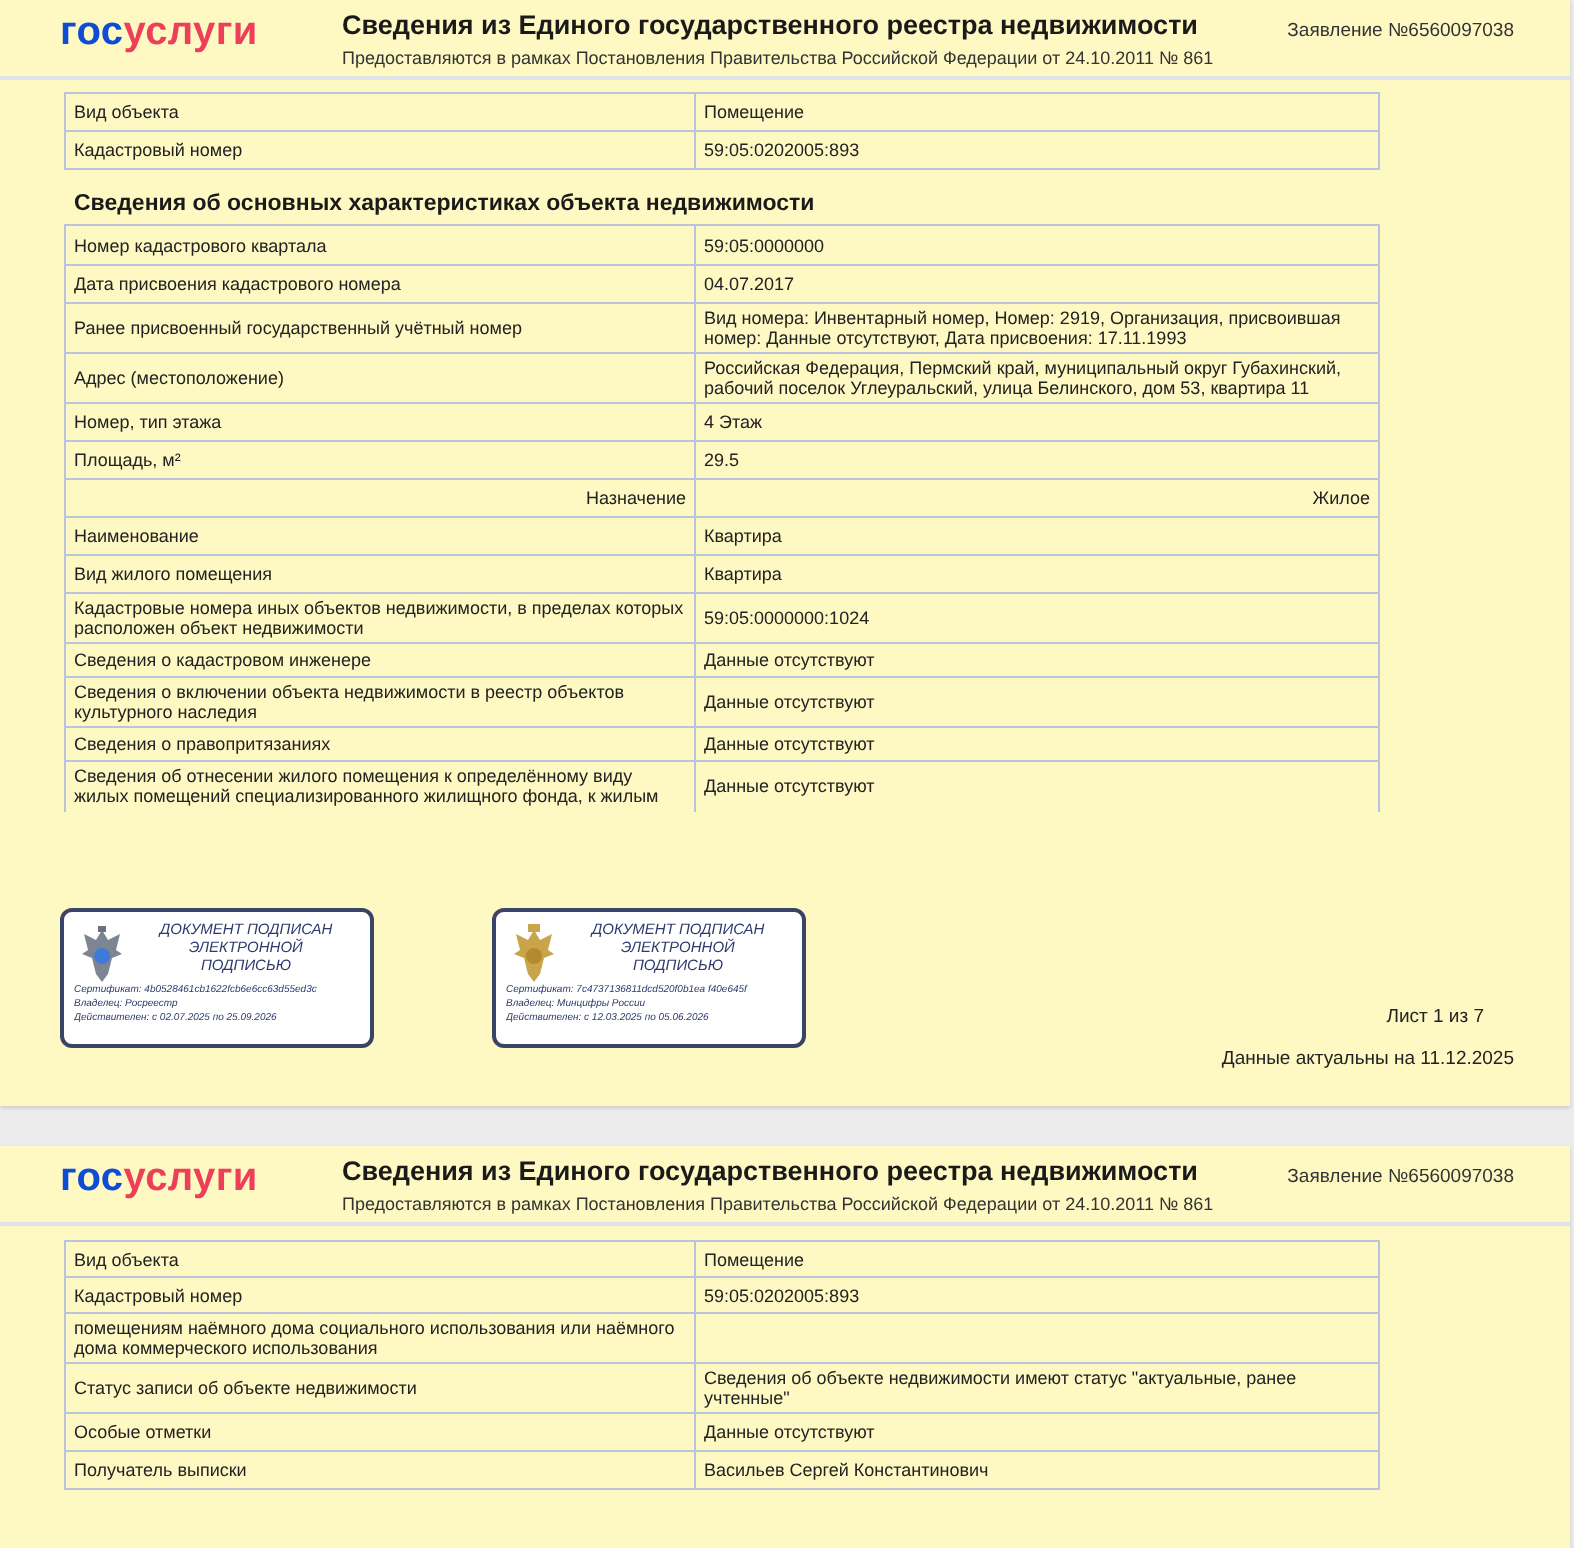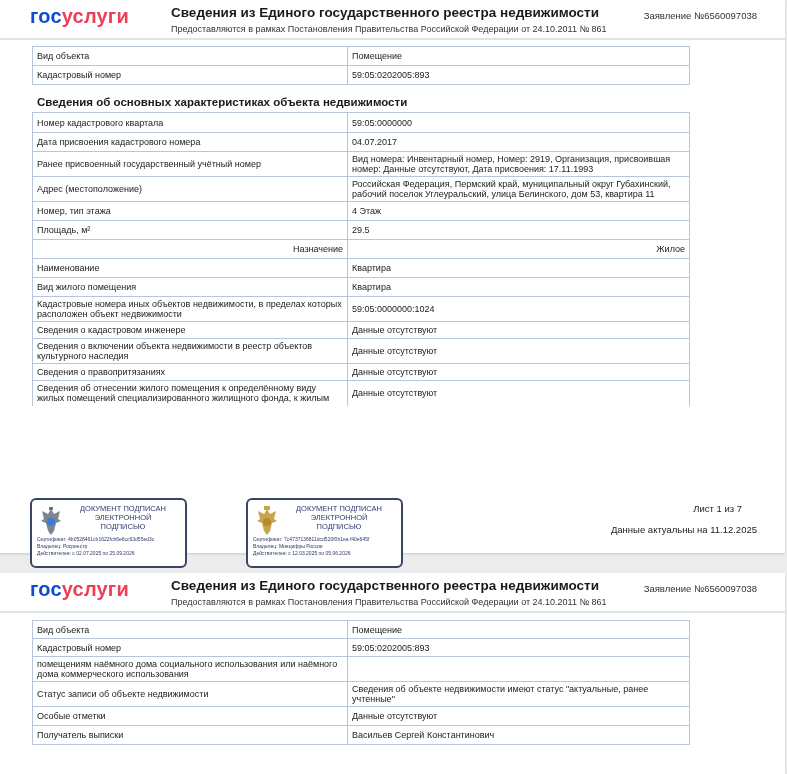--- a/index.html
+++ b/index.html
@@ -5,21 +5,21 @@
   html, body { margin: 0; padding: 0; }
   body {
     width: 787px; height: 774px; overflow: hidden;
     background: #ececec;
     font-family: "Liberation Sans", "DejaVu Sans", sans-serif;
     color: #222;
     position: relative;
   }
   .page {
     position: absolute; left: 0; width: 785px;
-    background: #ffffff;
+    background: #fef9c3;
     box-shadow: 0 1px 2px rgba(0,0,0,0.15);
   }
   .page1 { top: 0; height: 553px; }
   .page2 { top: 573px; height: 201px; }
   .header {
     position: absolute; left: 0; top: 0; width: 785px; height: 38px;
     border-bottom: 2px solid #dfe3ea;
   }
   .logo {
     position: absolute; left: 30px; top: 5px;
@@ -49,23 +49,24 @@
     padding: 2px 4px;
     vertical-align: middle;
     line-height: 10px;
   }
   table.grid td.k { width: 306px; }
   .section-title {
     position: absolute; left: 37px; top: 96px;
     font-size: 11.5px; font-weight: bold; color: #1a1a1a;
   }
   .stamp {
-    position: absolute; top: 498px; width: 153px; height: 66px;
+    position: absolute; top: 454px; width: 153px; height: 66px;
     border: 2.5px solid #3a4466; border-radius: 6px;
     background: #fff;
+    font-style: italic;
   }
   .stamp .emblem {
     position: absolute; left: 6px; top: 5px; width: 26px; height: 32px;
   }
   .stamp .stitle {
     position: absolute; left: 36px; top: 4px; width: 110px;
     text-align: center; font-size: 7.5px; color: #2e3a6b; line-height: 9px;
   }
   .stamp .sdetails {
     position: absolute; left: 5px; top: 36px; width: 148px;

